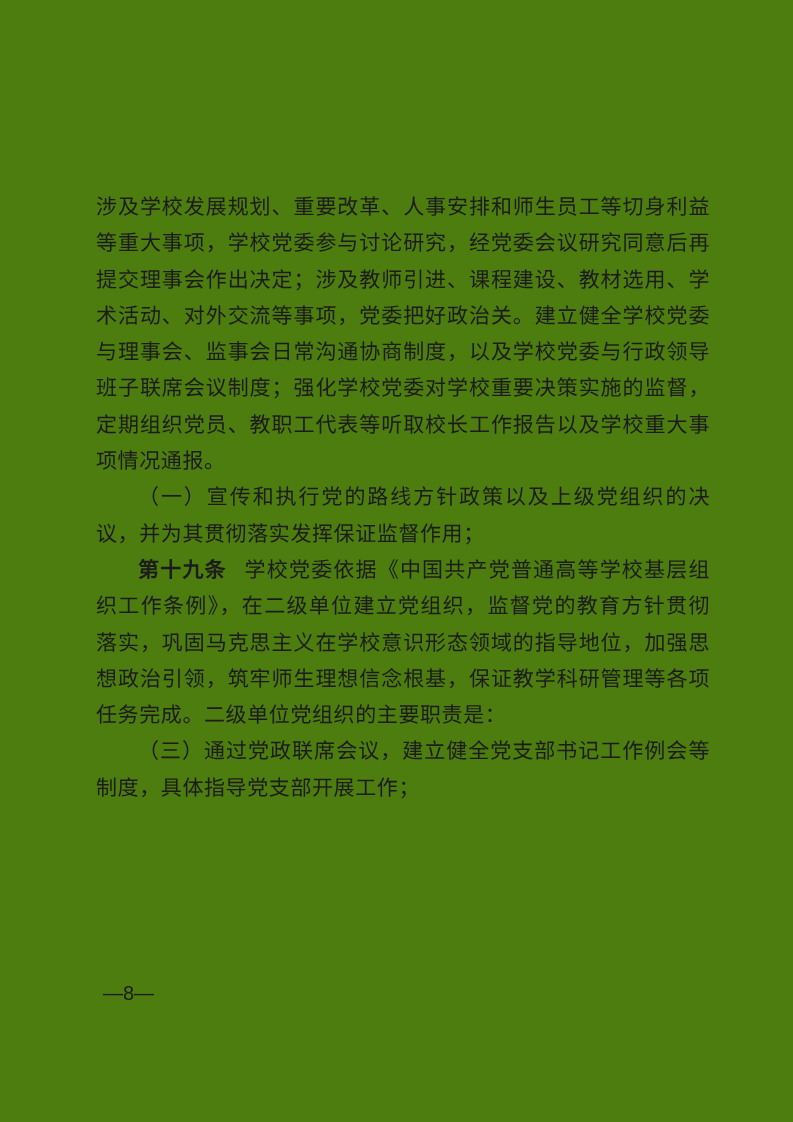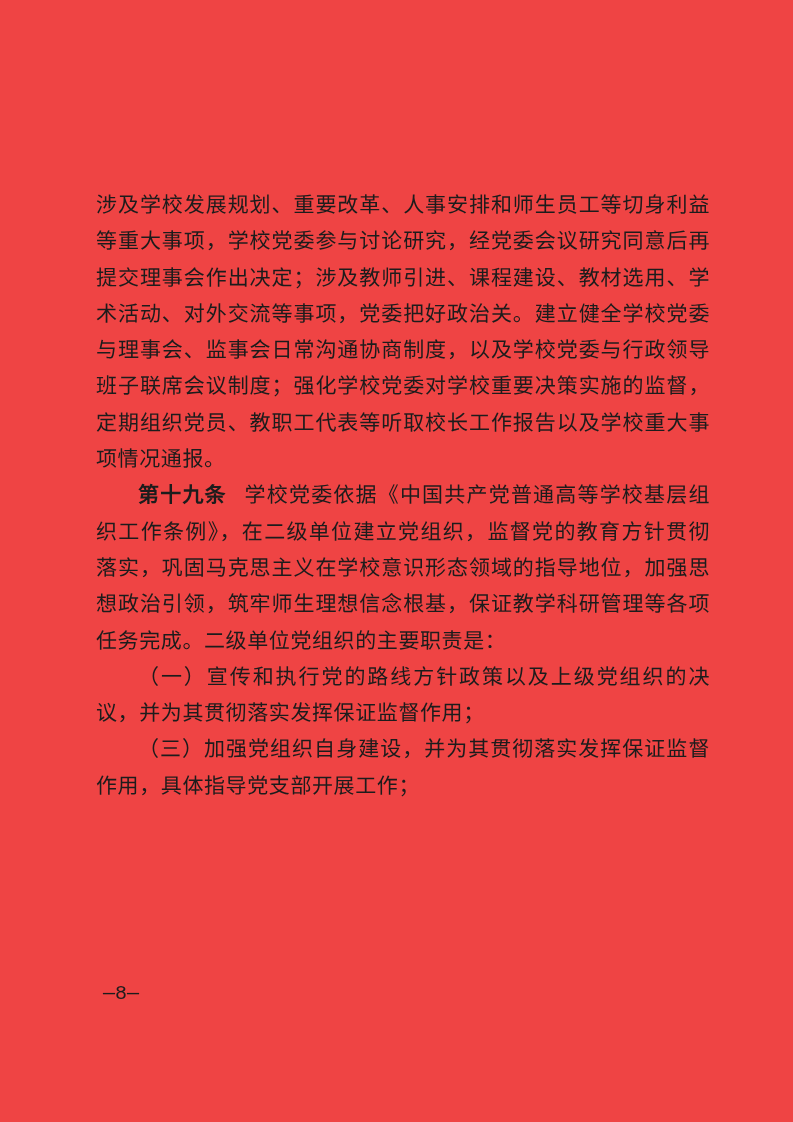--- a/index.html
+++ b/index.html
@@ -4,23 +4,23 @@
 <style>
   html, body {
     margin: 0;
     padding: 0;
     background: #ffffff;
   }
   .page {
     position: relative;
     width: 793px;
     height: 1122px;
-    background: #ef4444;
+    background: #4d7c0f;
     overflow: hidden;
-    font-family: Liberation Mono, monospace;
+    font-family: Liberation Sans, sans-serif;
     color: #1c1c1c;
   }
   .content {
     position: absolute;
     left: 96px;
     top: 189px;
     width: 614px;
   }
   .content p {
     margin: 0;
@@ -47,18 +47,18 @@
     color: #1c1c1c;
   }
 </style>
 </head>
 <body>
 
 <div class="page">
   <div class="content">
 
   <p><span>涉及学校发展规划、重要改革、人事安排和师生员工等切身利益等重大事项，学校党委参与讨论研究，经党委会议研究同意后再提交理事会作出决定；涉及教师引进、课程建设、教材选用、学术活动、对外交流等事项，党委把好政治关。建立健全学校党委与理事会、监事会日常沟通协商制度，以及学校党委与行政领导班子联席会议制度；强化学校党委对学校重要决策实施的监督，定期组织党员、教职工代表等听取校长工作报告以及学校重大事项情况通报。</span></p>
+      <p class="indent"><span>（一）宣传和执行党的路线方针政策以及上级党组织的决议，并为其贯彻落实发挥保证监督作用；</span></p>
       <p class="indent"><span class="bold-lead">第十九条</span><span>学校党委依据《中国共产党普通高等学校基层组织工作条例》，在二级单位建立党组织，监督党的教育方针贯彻落实，巩固马克思主义在学校意识形态领域的指导地位，加强思想政治引领，筑牢师生理想信念根基，保证教学科研管理等各项任务完成。二级单位党组织的主要职责是：</span></p>
-      <p class="indent"><span>（一）宣传和执行党的路线方针政策以及上级党组织的决议，并为其贯彻落实发挥保证监督作用；</span></p>
-      <p class="indent"><span>（三）加强党组织自身建设，并为其贯彻落实发挥保证监督作用，具体指导党支部开展工作；</span></p>
+      <p class="indent"><span>（三）通过党政联席会议，建立健全党支部书记工作例会等制度，具体指导党支部开展工作；</span></p>
     </div>
   <div class="page-number">—8—</div>
 </div>
 
 </body></html>

